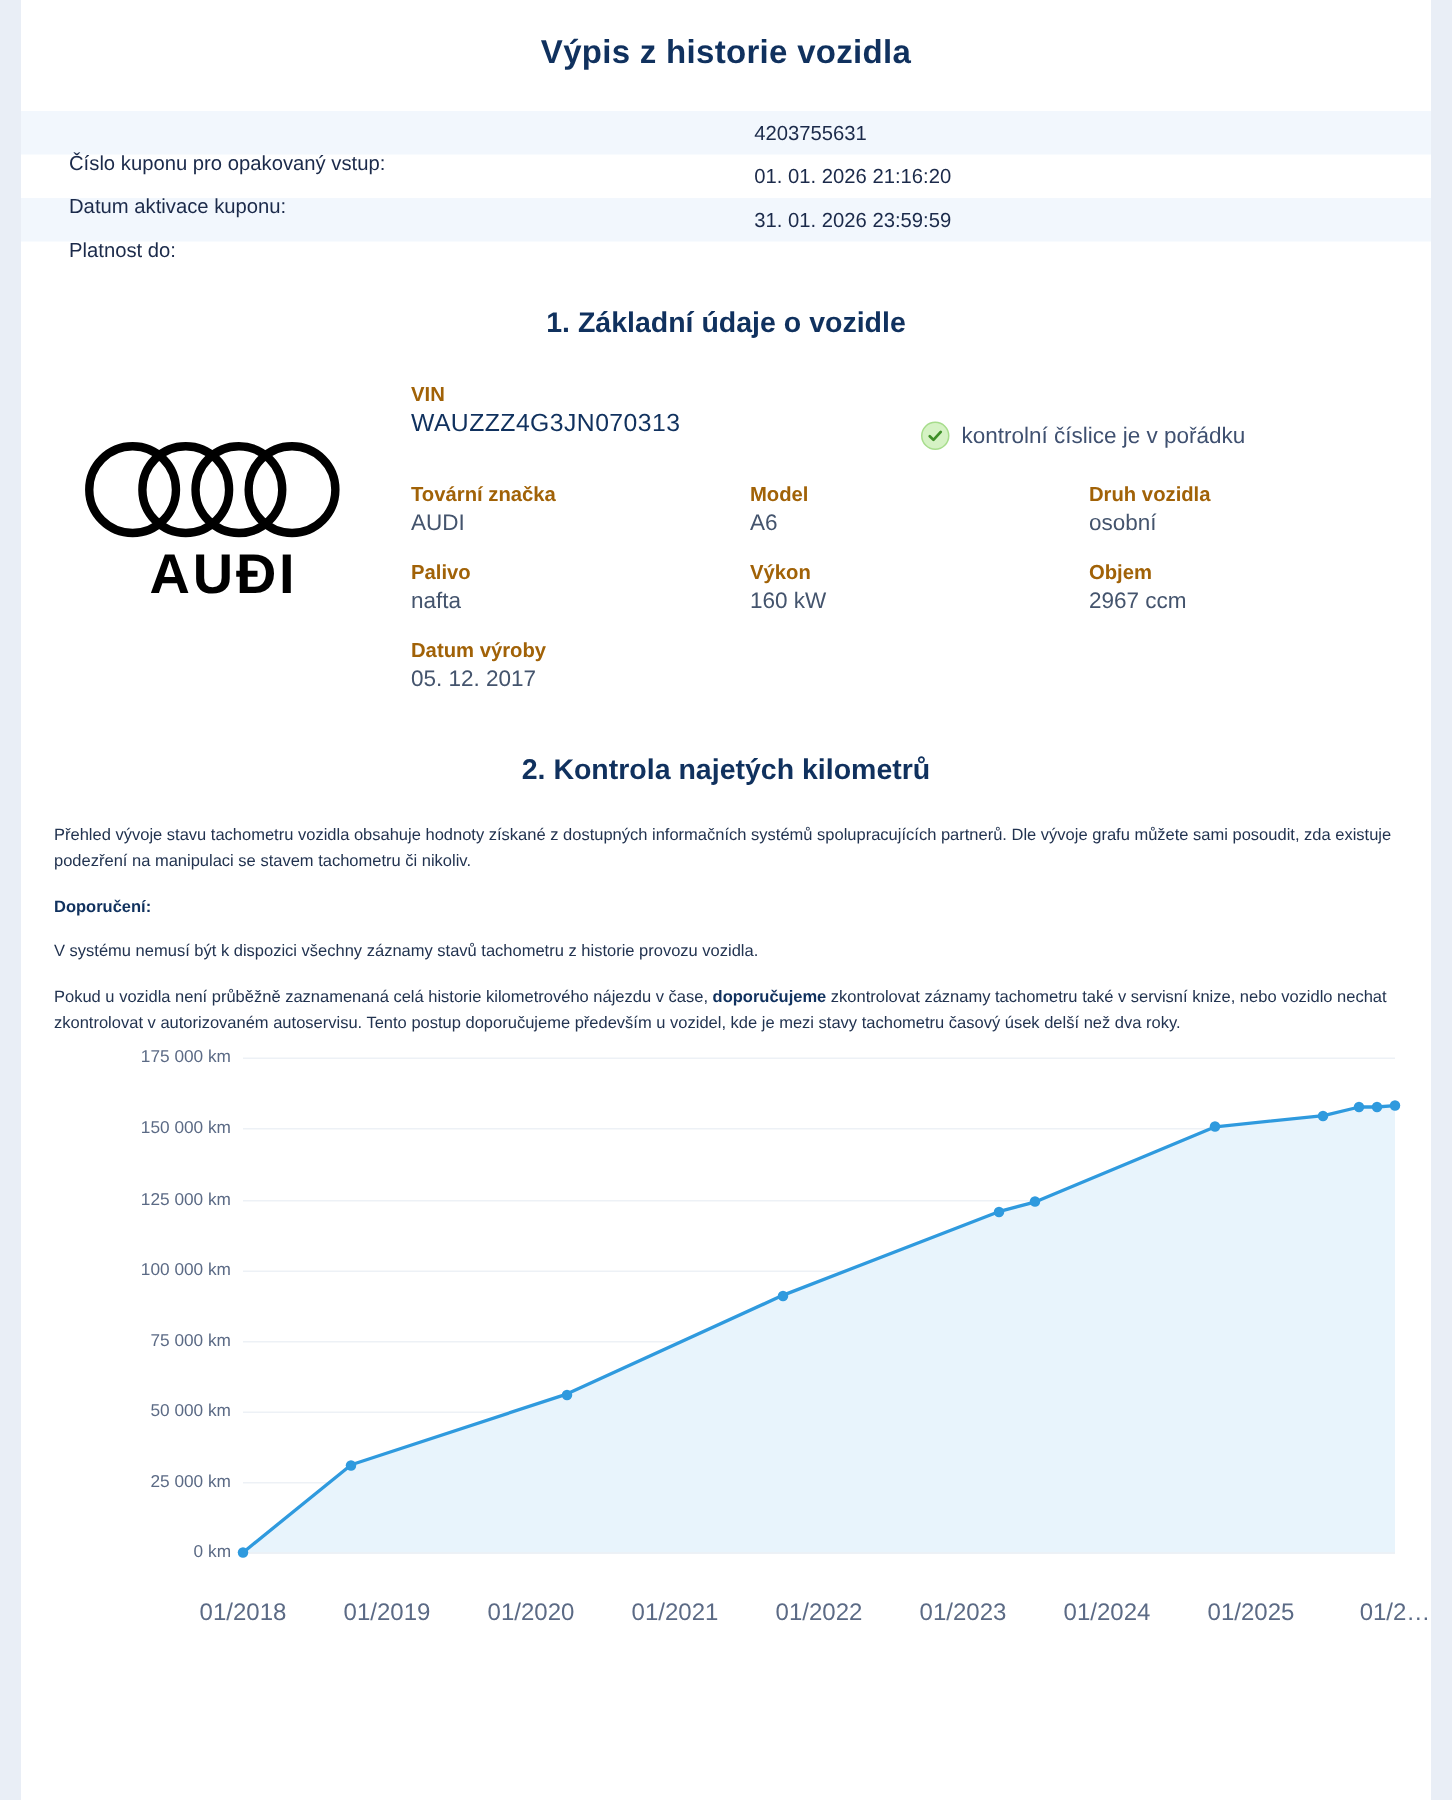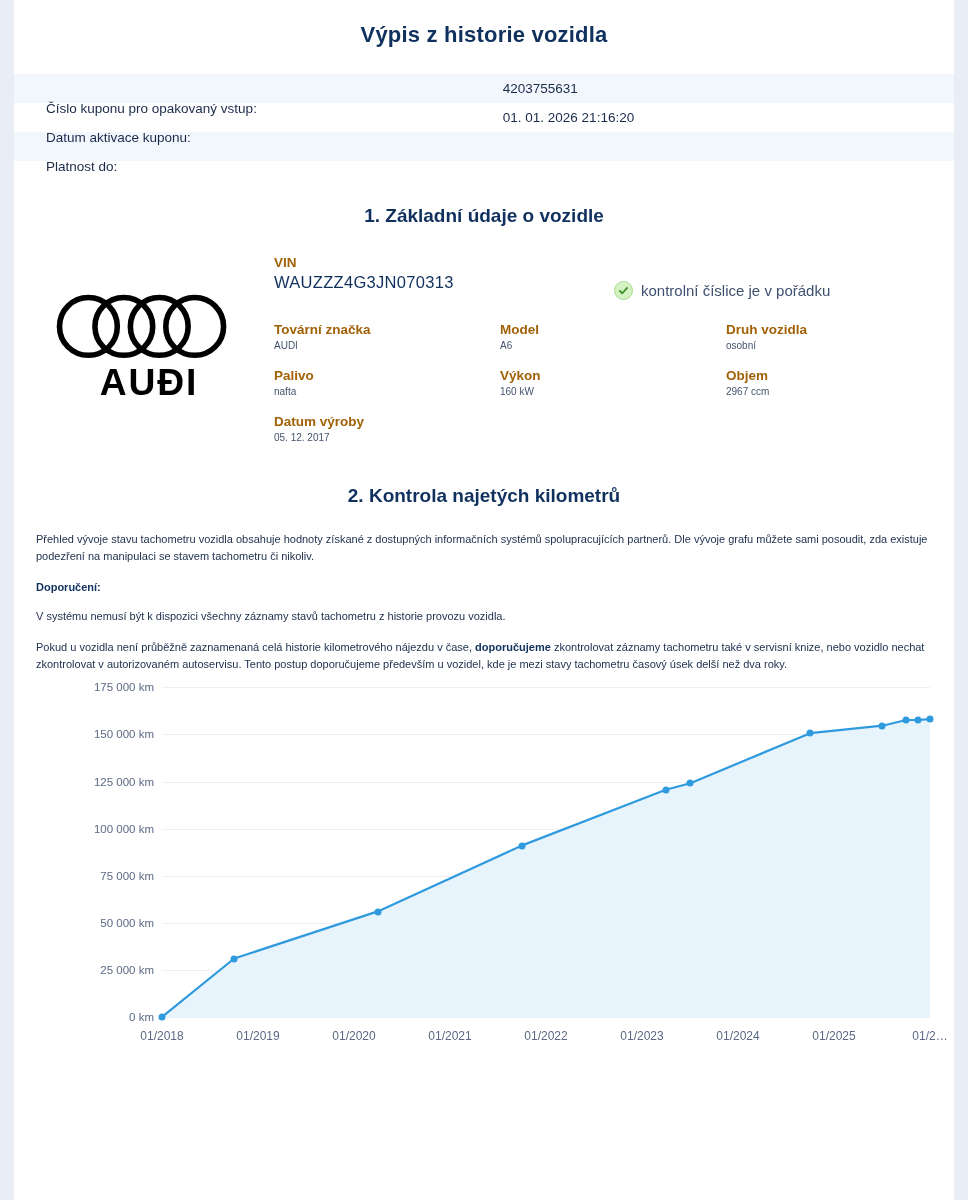--- a/index.html
+++ b/index.html
@@ -93,21 +93,21 @@
   .vehicle-data { flex: 1; padding-top: 4px; }
   .vin-line { display: flex; align-items: flex-start; }
   .vin-block { width: 340px; }
   .fld-label {
     font-size: 13.5px;
     font-weight: bold;
     color: #a16207;
     margin-bottom: 3px;
   }
   .fld-value {
-    font-size: 10px;
+    font-size: 15px;
     color: #44546d;
   }
   .vin-value {
     font-size: 16.5px;
     color: #10315e;
     letter-spacing: .3px;
   }
   .check-line {
     display: flex;
     align-items: center;
@@ -171,23 +171,23 @@
     white-space: nowrap;
   }
   .ylabel-col {
     position: absolute;
     left: 0; top: 0;
     width: 118px;
     height: 340px;
   }
   .xlabel {
     position: absolute;
-    top: 342px;
+    top: 362px;
     transform: translateX(-50%);
-    font-size: 12px;
+    font-size: 16px;
     color: #5b6a85;
     white-space: nowrap;
   }
   .plot {
     position: absolute;
     left: 126px;
     top: 0;
     width: 768px;
     height: 330px;
   }
@@ -227,20 +227,21 @@
     <div class="coupon-row alt">
       <div class="coupon-label">Číslo kuponu pro opakovaný vstup:</div>
       <div class="coupon-value">4203755631</div>
     </div>
     <div class="coupon-row">
       <div class="coupon-label">Datum aktivace kuponu:</div>
       <div class="coupon-value">01. 01. 2026 21:16:20</div>
     </div>
     <div class="coupon-row alt">
       <div class="coupon-label">Platnost do:</div>
+      <div class="coupon-value">31. 01. 2026 23:59:59</div>
     </div>
   </div>
 
   <div id="sec1-heading" class="section-heading">1. Základní údaje o vozidle</div>
 
   <div class="vehicle">
     <div class="logo-wrap">
       <svg class="audi-logo" viewBox="0 0 200 118">
         <g fill="none" stroke="#000000" stroke-width="6">
           <circle cx="35" cy="38" r="31"></circle>

